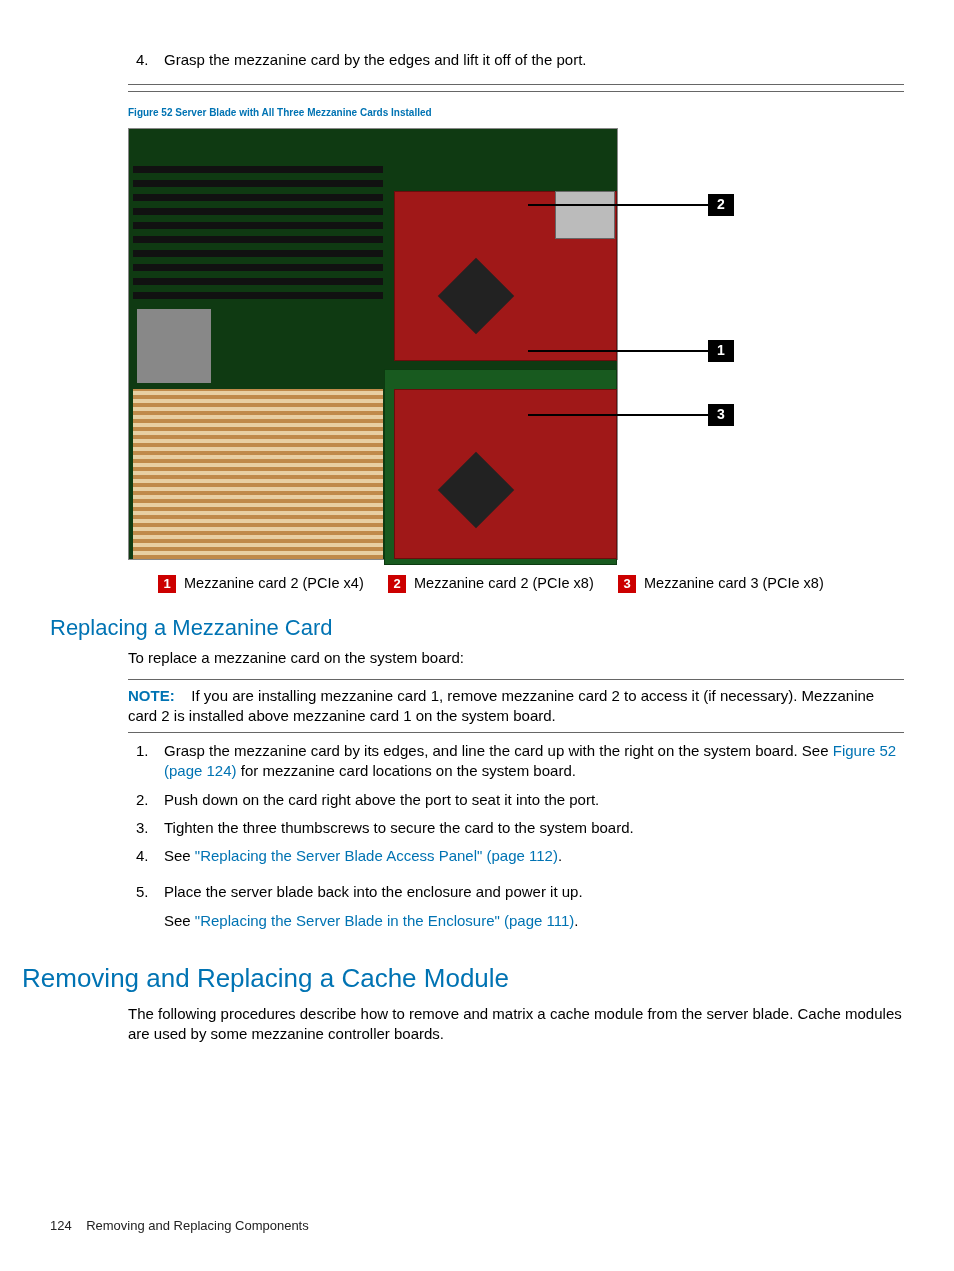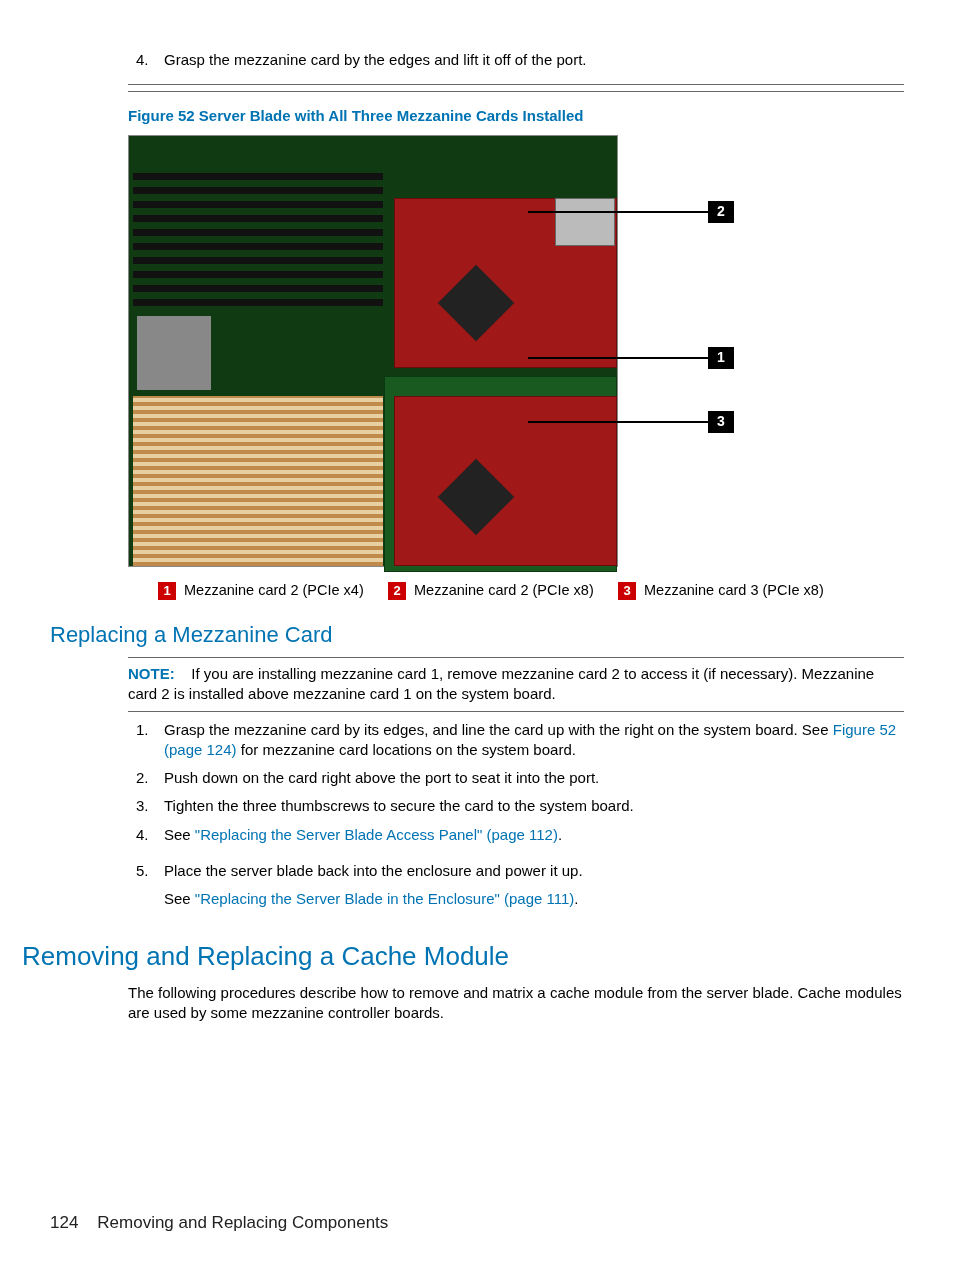--- a/index.html
+++ b/index.html
@@ -15,21 +15,21 @@
     line-height: 1.35;
   }
   .content { padding-left: 78px; }
   .ol-item { display: flex; margin-bottom: 8px; }
   .ol-num { width: 36px; text-align: left; padding-left: 8px; flex-shrink: 0; }
   .ol-body { flex: 1; }
   .ol-body p { margin-bottom: 8px; }
   .note-label { color: #0073b3; font-weight: bold; }
   .note { margin: 14px 0; }
   .note-rule { border-top: 0.5px solid #666; margin: 6px 0; }
-  .fig-title { color: #0073b3; font-weight: bold; font-size: 15px; margin: 14px 0 8px 0; }
+  .fig-title { color: #0073b3; font-weight: bold; font-size: 10px; margin: 14px 0 8px 0; }
   .figure-wrap { position: relative; width: 628px; height: 432px; margin-bottom: 14px; }
   .figure-img {
     position: absolute; left: 0; top: 0; width: 490px; height: 432px;
     background: #0f3a12;
     border: 1px solid #888;
   }
   .mc-red1, .mc-red2 {
     position: absolute; background: #a01818; border: 1px solid #6b0c0c;
   }
   .mc-red1 { left: 265px; top: 62px; width: 223px; height: 170px; }
@@ -62,21 +62,21 @@
     width:18px; height:18px; background:#c00; color:#fff; display:flex; align-items:center; justify-content:center;
     font-size:13px; font-weight:bold; flex-shrink:0; margin-top:1px;
   }
   .leg-txt { font-size:14.5px; line-height:1.3; }
   h2.section { color:#0073b3; font-size:22px; font-weight:normal; margin: 8px 0 6px -78px; }
   h1.section { color:#0073b3; font-size:26px; font-weight:normal; margin: 22px 0 8px -106px; }
   .para { margin-bottom: 10px; }
   a.link { color:#0073b3; text-decoration: underline; }
   a.xref { color:#0073b3; text-decoration: none; }
   .note2 { margin: 8px 0; }
-  .footer { position:absolute; bottom:36px; left:50px; font-size:17px; color:#222; }
+  .footer { position:absolute; bottom:36px; left:50px; font-size:13px; color:#222; }
   .see { color:#000; }
   .ol2 .ol-num { width:36px; padding-left:8px; }
 </style>
 </head>
 <body>
 
 <div class="content">
 
   <div class="ol-item">
     <div class="ol-num">4.</div>
@@ -119,20 +119,21 @@
       <div class="leg-box">2</div>
       <div class="leg-txt">Mezzanine card 2 (PCIe x8)</div>
     </div>
     <div class="legend-item">
       <div class="leg-box">3</div>
       <div class="leg-txt">Mezzanine card 3 (PCIe x8)</div>
     </div>
   </div>
 
   <h2 class="section">Replacing a Mezzanine Card</h2>
+  <p class="para">To replace a mezzanine card on the system board:</p>
 
   <div class="note2">
     <div class="note-rule"></div>
     <p>
       <span class="note-label">NOTE:</span>&nbsp;&nbsp;&nbsp;
       <span>If you are installing mezzanine card 1, remove mezzanine card 2 to access it (if necessary). Mezzanine card 2 is installed above mezzanine card 1 on the system board.</span>
     </p>
     <div class="note-rule"></div>
   </div>
 

